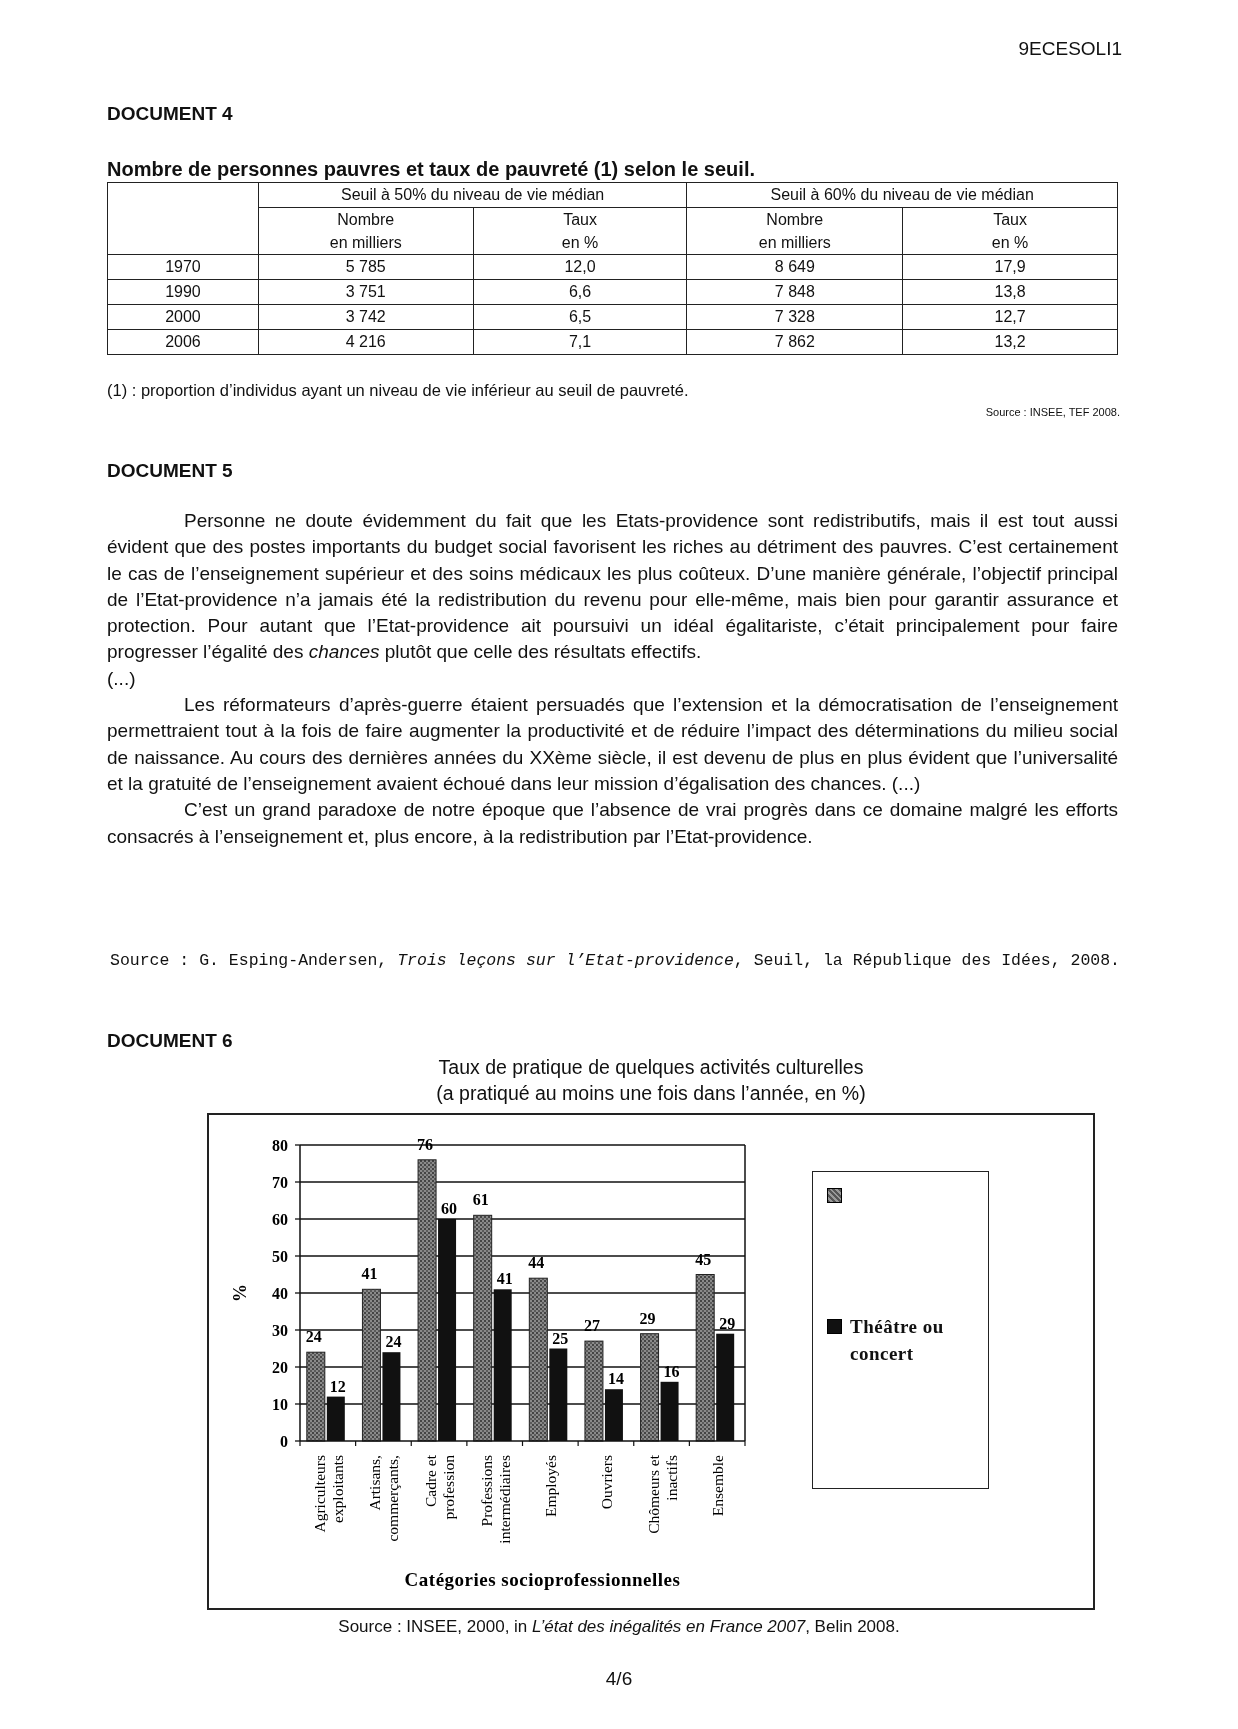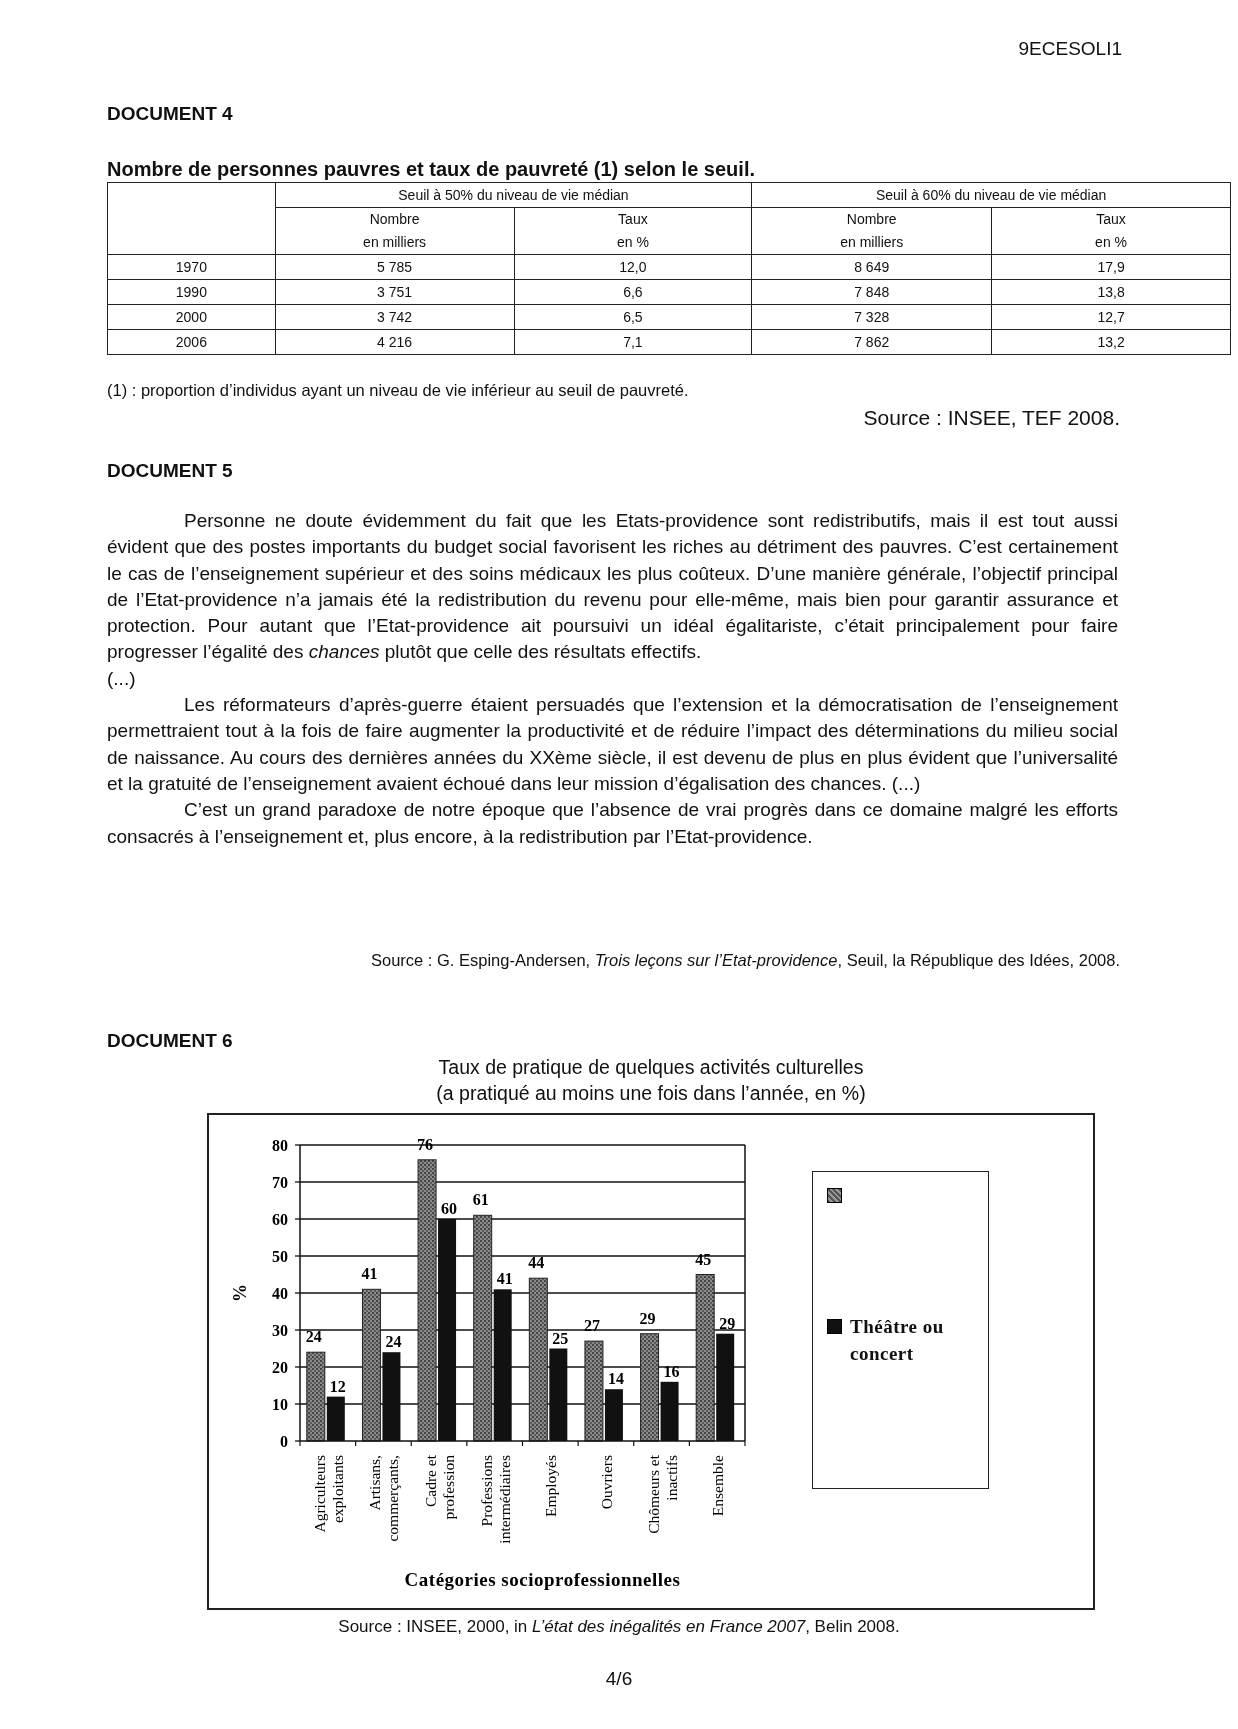--- a/index.html
+++ b/index.html
@@ -2,29 +2,29 @@
 <html><head>
 <meta charset="utf-8">
 <style>
   html, body { margin:0; padding:0; background:#fff; }
   body { width:1238px; height:1729px; position:relative; overflow:hidden; color:#111;
          font-family:"Liberation Sans", sans-serif; }
   .abs { position:absolute; }
   .code { right:116px; top:38px; font-size:19px; }
   .doc-h { left:107px; font-weight:bold; font-size:19px; }
   .tbl-title { left:107px; width:1010px; text-align:left; top:158px; font-weight:bold; font-size:20px; }
-  table.pov { position:absolute; left:107px; top:182px; width:1124px; border-collapse:collapse; font-size:14px; }
+  table.pov { position:absolute; left:107px; top:182px; width:1011px; border-collapse:collapse; font-size:16px; }
   table.pov td { border:1.5px solid #222; text-align:center; padding:0; line-height:24px; }
   table.pov .hdr2 td { line-height:23px; }
   .foot { left:107px; top:381px; font-size:16.5px; }
-  .src4 { right:118px; top:406px; font-size:21px;margin-left:44px; }
+  .src4 { right:118px; top:406px; font-size:11px;margin-left:44px; }
   .para { left:107px; width:1011px; font-size:19px; line-height:26.3px; text-align:justify; }
   .para p { margin:0; }
   .ind { text-indent:77px; }
-  .src5 { right:118px; top:951px; font-size:16.5px; }
+  .src5 { right:118px; top:951px; font-size:16.5px;font-family:Liberation Mono, monospace; }
   .ctitle { left:207px; width:888px; text-align:center; top:1054px; font-weight:normal; font-size:19.5px; line-height:26px; }
   .chart-box { left:207px; top:1113px; width:888px; height:497px; border:2px solid #222; box-sizing:border-box; }
   .src6 { left:0; width:1238px; text-align:center; top:1617px; font-size:17px; }
   .page { left:0; width:1238px; text-align:center; top:1668px; font-size:19px; }
   .serif { font-family:"Liberation Serif", serif; }
   .legend { left:812px; top:1171px; width:177px; height:318px; border:1.5px solid #222; box-sizing:border-box;
             font-family:"Liberation Serif", serif; font-weight:bold; font-size:19px; line-height:27px; letter-spacing:0.5px; }
   .legend .item { position:absolute; left:14px; display:flex; }
   .legend .sw { width:15px; height:15px; margin-top:6px; margin-right:8px; flex:none; border:1px solid #000; box-sizing:border-box; }
   .sw-musee { background:repeating-linear-gradient(45deg,#555 0 2px,#999 2px 4px); }

